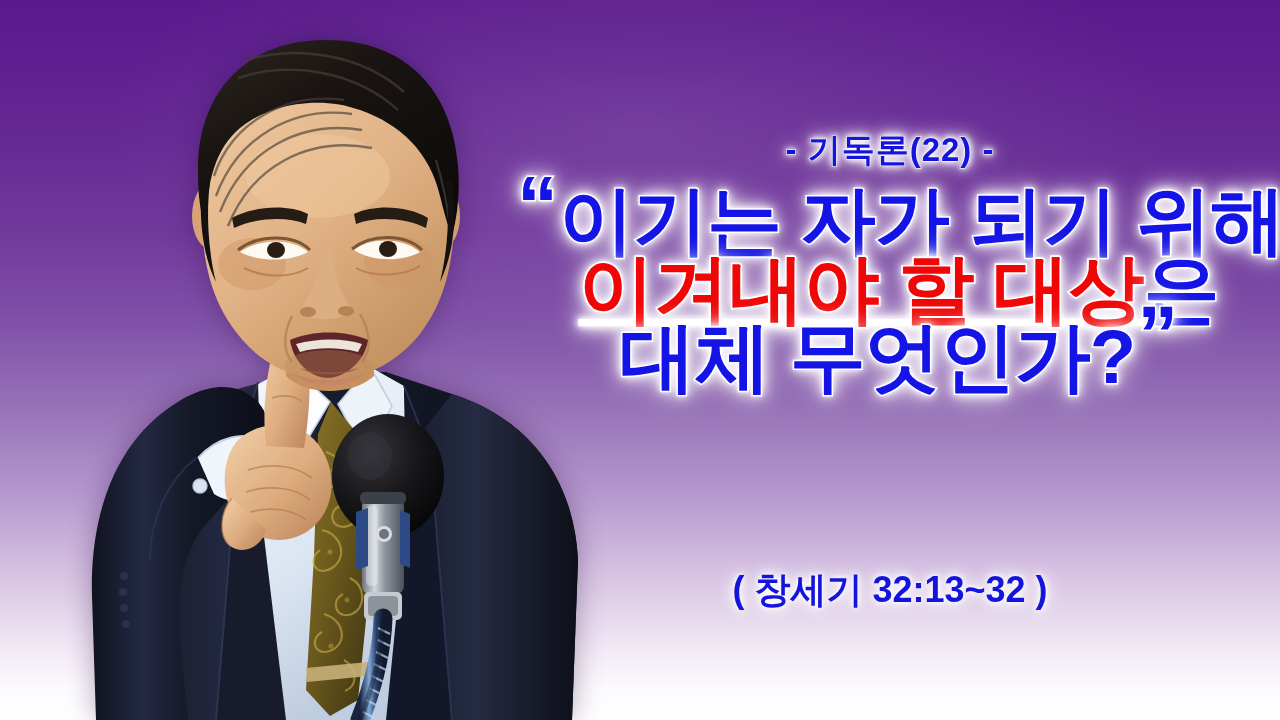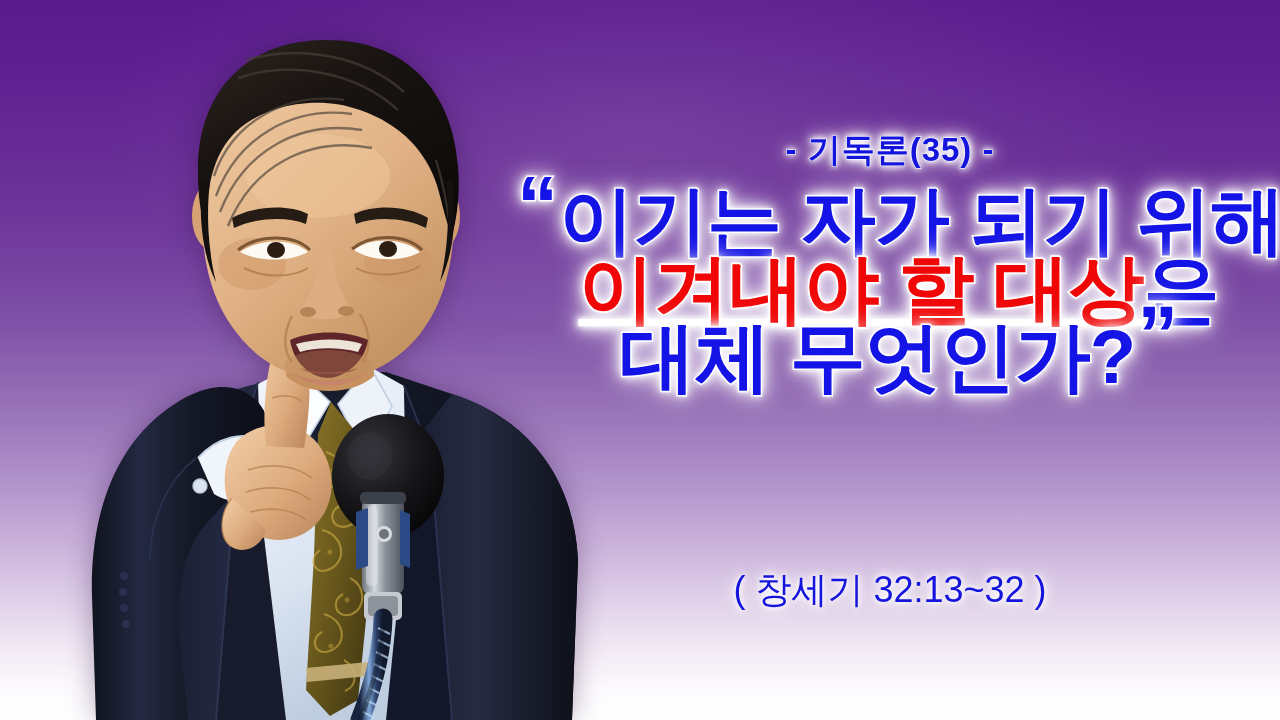--- a/index.html
+++ b/index.html
@@ -106,21 +106,21 @@
     position:relative;
   }
   .qopen{ top:-4px; margin-right:2px; }
   .qclose{ top:-10px; margin-left:2px; }
 
   .scripture{
     position:absolute;
     left:0;right:0;
     top:566px;
     font-size:36px;
-    font-weight:normal;
+    font-weight:bold;
     color:#1414dc;
     letter-spacing:0px;
     text-shadow:
       0 0 5px #fff, 0 0 9px #fff, 0 0 15px #fff, 0 0 22px rgba(255,255,255,.9);
   }
 </style>
 </head>
 <body>
 
 <div id="stage">
@@ -397,21 +397,21 @@
           </g>
           <path d="M 383 618 C 382 652 374 684 360 720" stroke="#101828" stroke-width="5" fill="none" opacity="0.45"></path>
         </g>
 
       </g>
     </svg>
   </div>
 
   <div id="textblock">
 
-    <div class="kicker">- 기독론(35) -</div>
+    <div class="kicker">- 기독론(22) -</div>
 
     <div class="headline">
 
       <span class="hl-line l1 blue"><span class="qmark qopen">“</span><span>이기는 자가 되기 위해</span></span>
 
       <span class="hl-line l2"><span class="red">이겨내야 할 대상</span><span class="blue">은</span></span>
 
       <span class="hl-line l3 blue"><span>대체 무엇인가?</span><span class="qmark qclose">”</span></span>
 
     </div>

